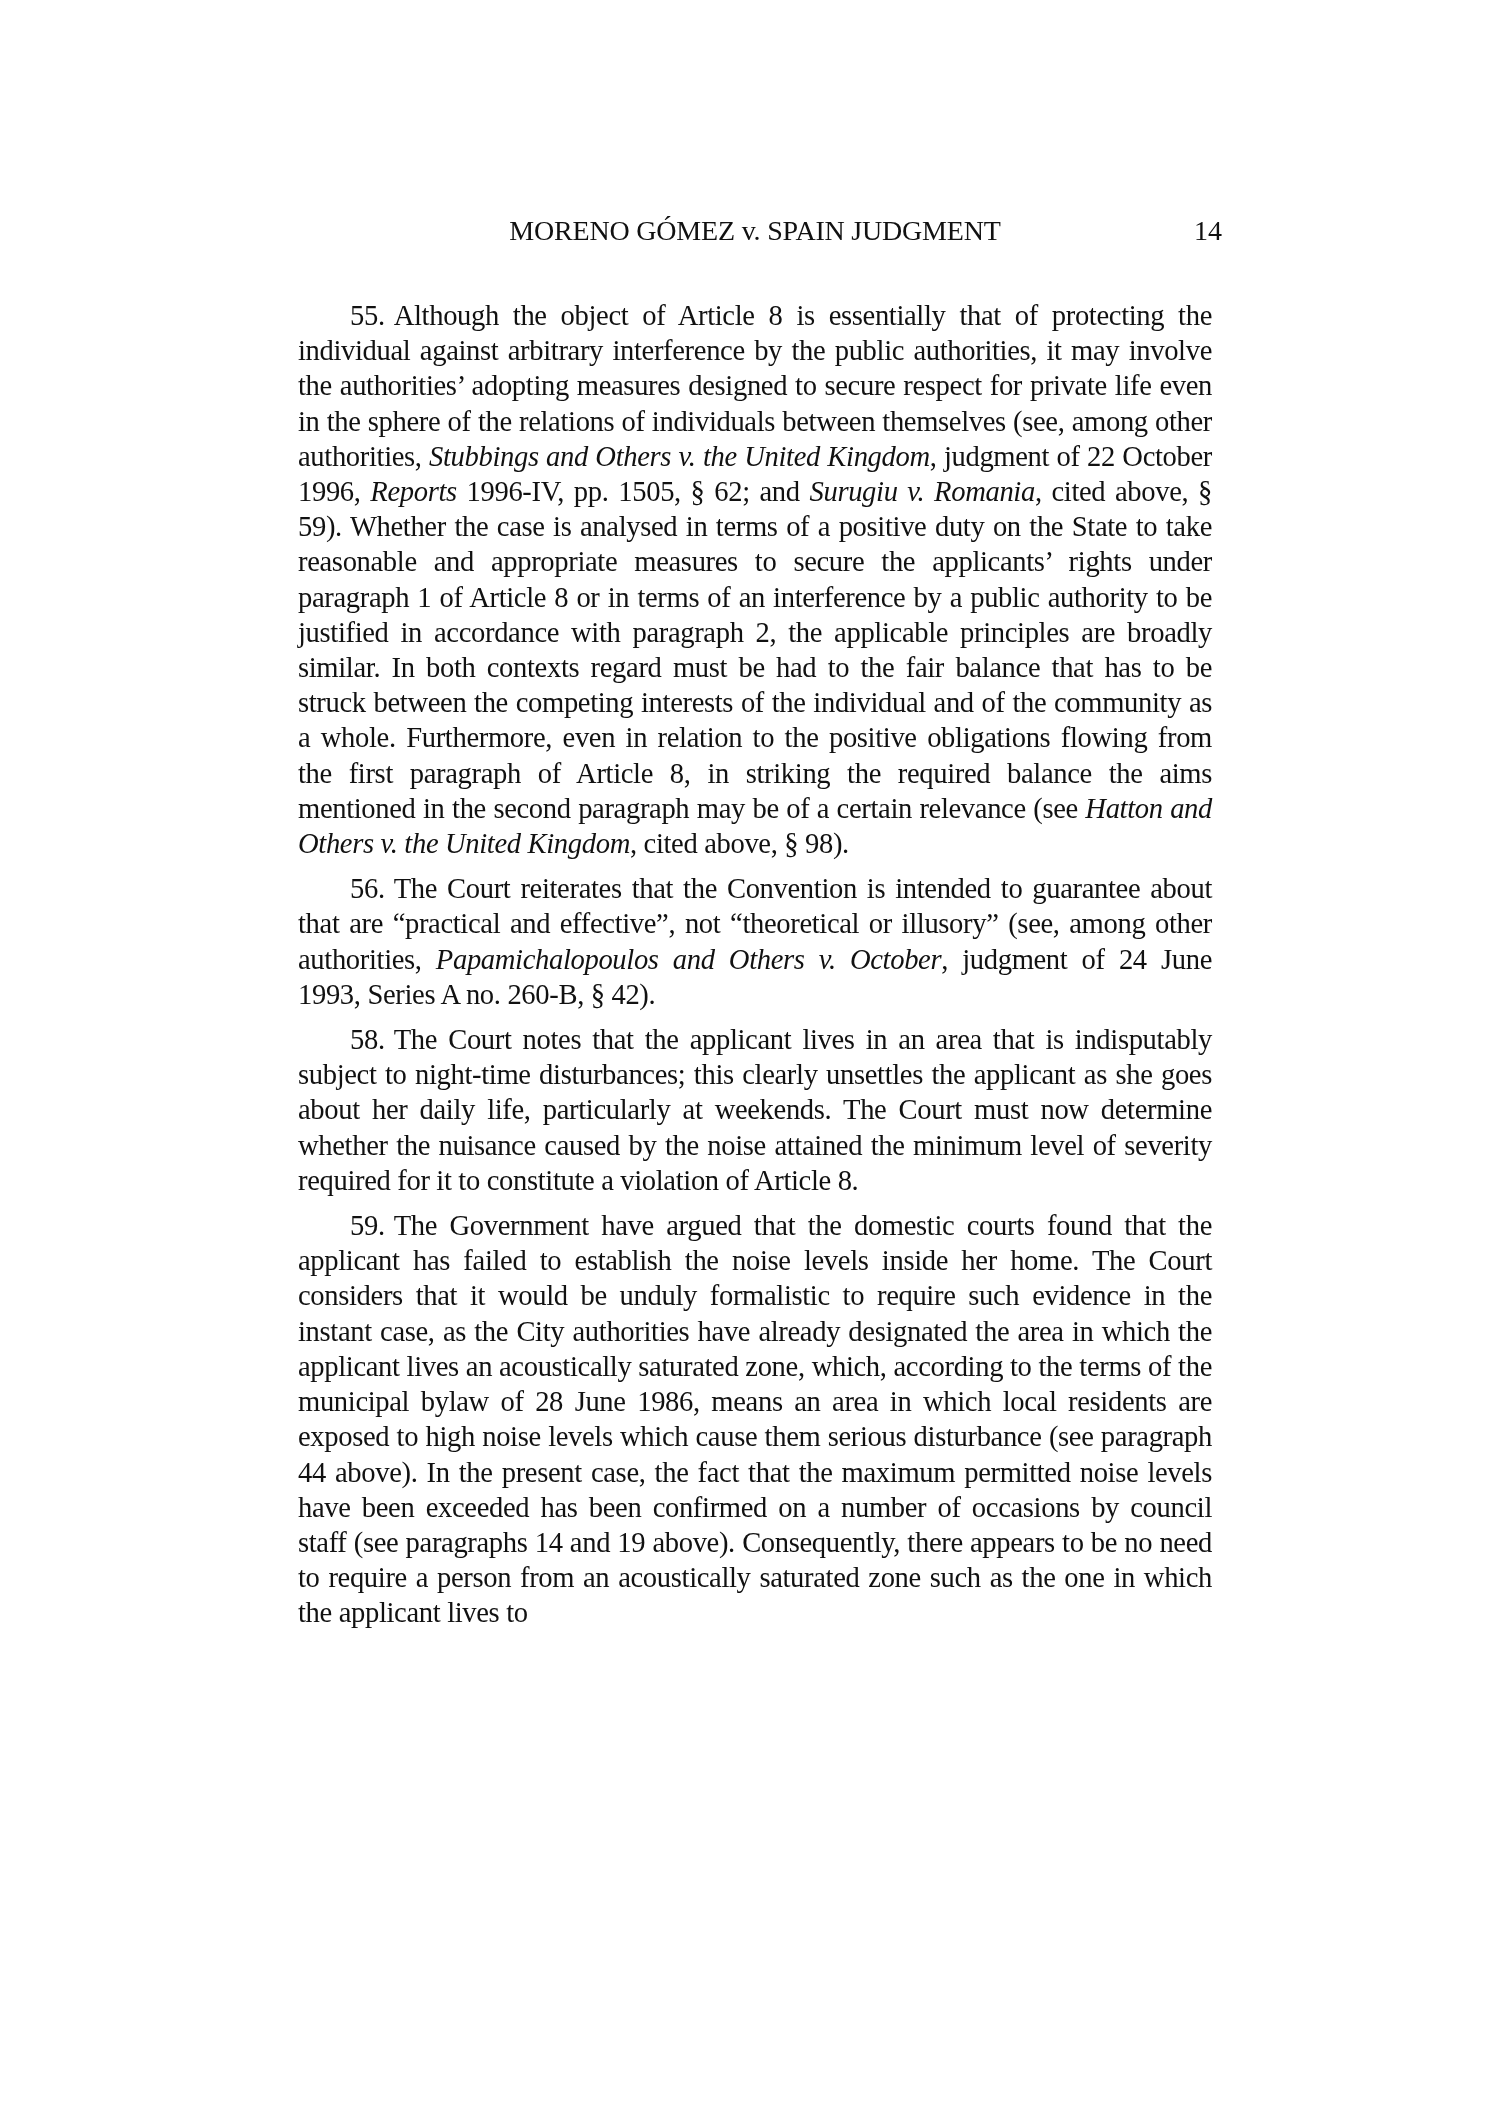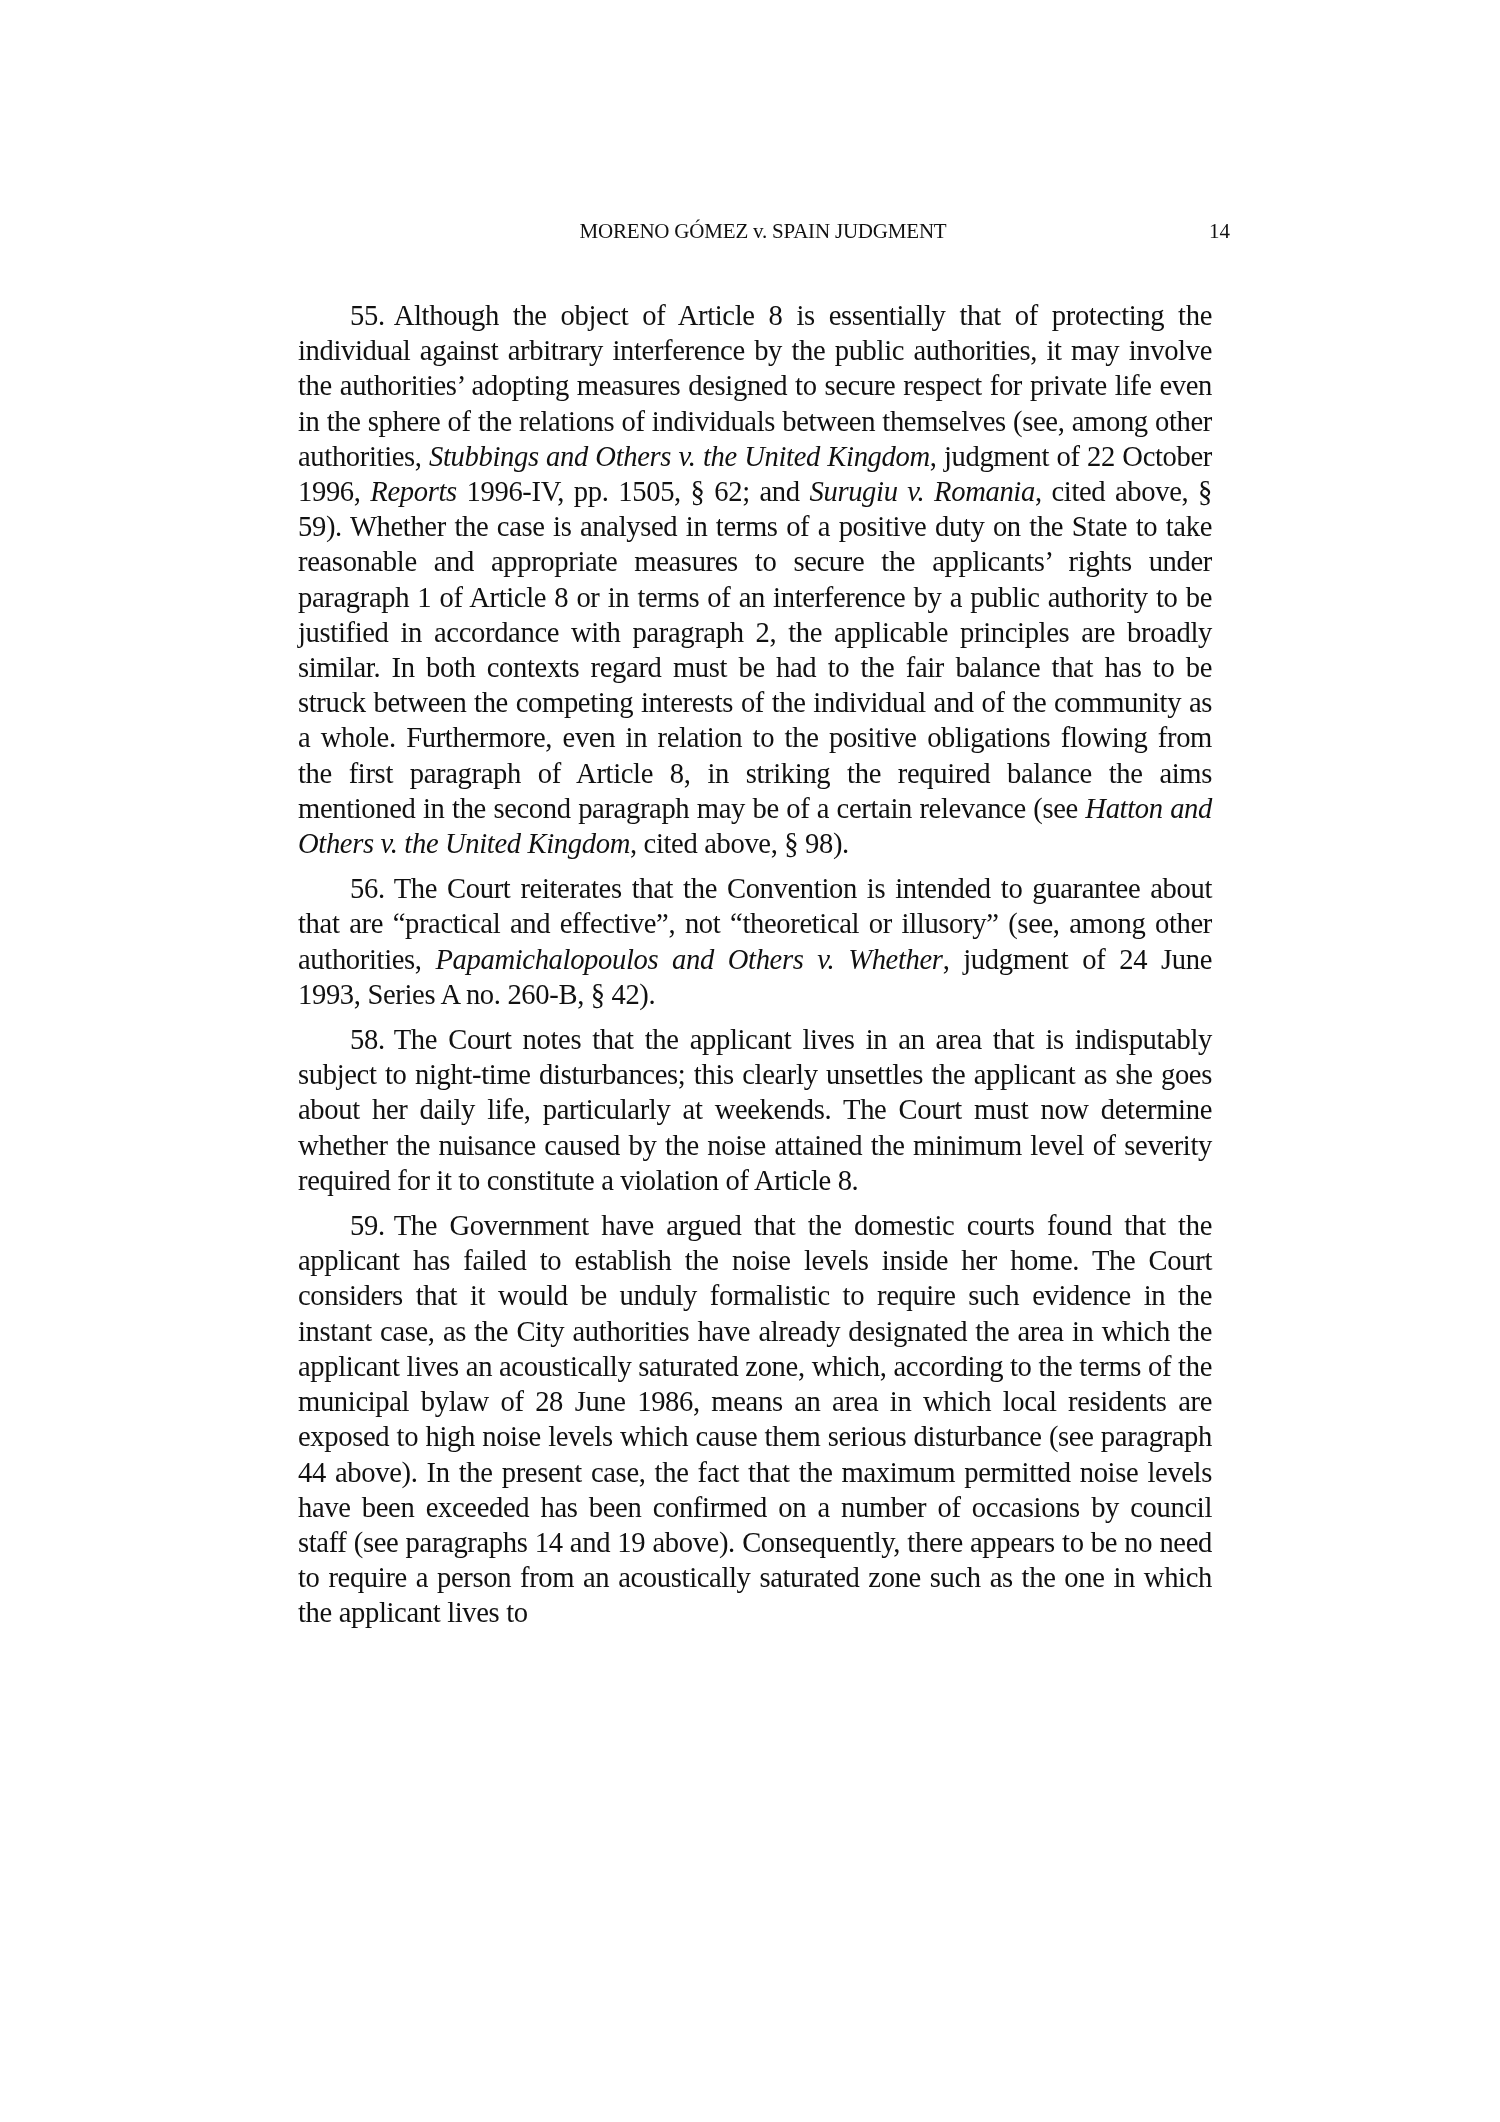--- a/index.html
+++ b/index.html
@@ -17,24 +17,24 @@
     }
     .page {
       position: absolute;
       left: 288px;
       top: 0;
       width: 934px;
     }
     .running-header {
       position: absolute;
       top: 216px;
-      left: 8px;
+      left: 0;
       width: 934px;
       height: 30px;
-      font-size: 21px;
+      font-size: 28px;
       line-height: 30px;
     }
     .running-header .title {
       position: absolute;
       left: 0;
       width: 934px;
       text-align: center;
       letter-spacing: -0.2px;
     }
     .running-header .pagenum {
@@ -82,21 +82,21 @@
 
   <div class="running-header">
     <span class="title">MORENO GÓMEZ v. SPAIN JUDGMENT</span>
     <span class="pagenum">14</span>
   </div>
 
   <div class="body">
 
     <p class="para"><span class="num">55.</span><span>Although the object of Article 8 is essentially that of protecting the individual against arbitrary interference by the public authorities, it may involve the authorities’ adopting measures designed to secure respect for private life even in the sphere of the relations of individuals between themselves (see, among other authorities, </span><i>Stubbings and Others v. the United Kingdom</i><span>, judgment of 22 October 1996, </span><i>Reports</i><span> 1996-IV, pp. 1505, § 62; and </span><i>Surugiu v. Romania</i><span>, cited above, § 59). Whether the case is analysed in terms of a positive duty on the State to take reasonable and appropriate measures to secure the applicants’ rights under paragraph 1 of Article 8 or in terms of an interference by a public authority to be justified in accordance with paragraph 2, the applicable principles are broadly similar. In both contexts regard must be had to the fair balance that has to be struck between the competing interests of the individual and of the community as a whole. Furthermore, even in relation to the positive obligations flowing from the first paragraph of Article 8, in striking the required balance the aims mentioned in the second paragraph may be of a certain relevance (see </span><i>Hatton and Others v. the United Kingdom</i><span>, cited above, § 98).</span></p>
 
-    <p class="para"><span class="num">56.</span><span>The Court reiterates that the Convention is intended to guarantee about that are “practical and effective”, not “theoretical or illusory” (see, among other authorities, </span><i>Papamichalopoulos and Others v. Whether</i><span>, judgment of 24 June 1993, Series A no. 260-B, § 42).</span></p>
+    <p class="para"><span class="num">56.</span><span>The Court reiterates that the Convention is intended to guarantee about that are “practical and effective”, not “theoretical or illusory” (see, among other authorities, </span><i>Papamichalopoulos and Others v. October</i><span>, judgment of 24 June 1993, Series A no. 260-B, § 42).</span></p>
 
 
 
     <p class="para"><span class="num">58.</span><span>The Court notes that the applicant lives in an area that is indisputably subject to night-time disturbances; this clearly unsettles the applicant as she goes about her daily life, particularly at weekends. The Court must now determine whether the nuisance caused by the noise attained the minimum level of severity required for it to constitute a violation of Article 8.</span></p>
 
     <p class="para"><span class="num">59.</span><span>The Government have argued that the domestic courts found that the applicant has failed to establish the noise levels inside her home. The Court considers that it would be unduly formalistic to require such evidence in the instant case, as the City authorities have already designated the area in which the applicant lives an acoustically saturated zone, which, according to the terms of the municipal bylaw of 28 June 1986, means an area in which local residents are exposed to high noise levels which cause them serious disturbance (see paragraph 44 above). In the present case, the fact that the maximum permitted noise levels have been exceeded has been confirmed on a number of occasions by council staff (see paragraphs 14 and 19 above). Consequently, there appears to be no need to require a person from an acoustically saturated zone such as the one in which the applicant lives to</span></p>
 
   </div>
 </div>
 

